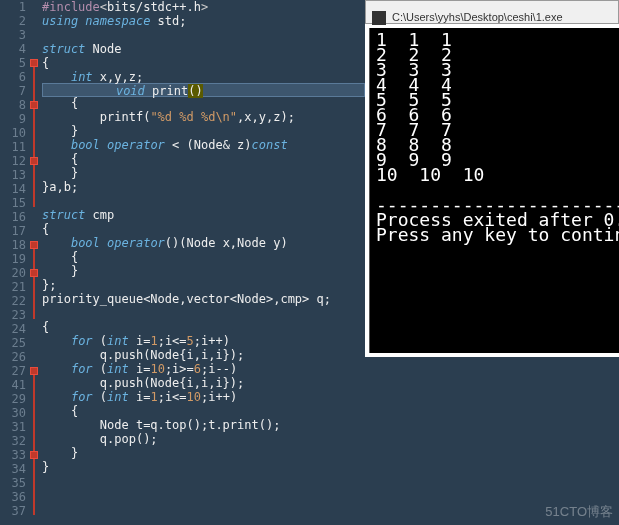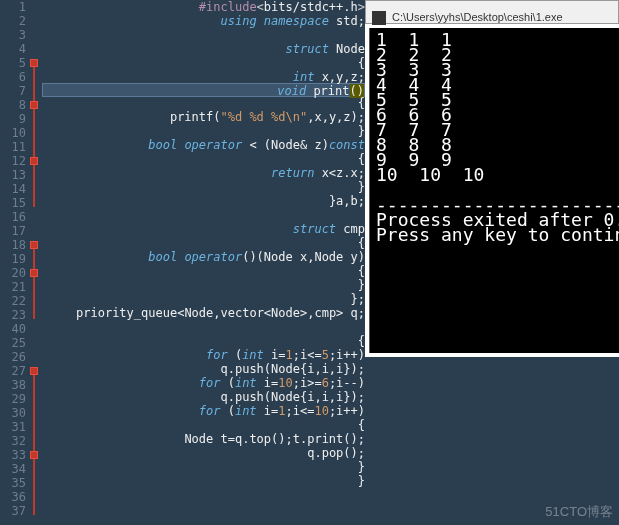--- a/index.html
+++ b/index.html
@@ -25,21 +25,21 @@
   position: absolute; left: 30px; top: 0; width: 10px; height: 100%;
 }
 .fold-mark {
   position: absolute; left: 0; width: 8px; height: 8px;
   background: #c0392b; border: 1px solid #e74c3c;
 }
 .fold-line {
   position: absolute; left: 3px; width: 2px; background: #c0392b;
 }
 .code {
-  position: absolute; left: 42px; top: 0; right: 0; text-align: right;
+  position: absolute; left: 42px; top: 0; right: 0;
 }
 .code .ln { height: 14px; line-height: 14px; white-space: pre; color: #eee; }
 .code .ln.hl { background: #3d566e; border: 1px solid #5a7a99; margin: -1px 0; padding-left: 44px; }
 .kw { color: #6bb3e0; font-style: italic; }
 .str { color: #d19a66; }
 .op { color: #ccc; }
 .pp { color: #b48ead; }
 .num { color: #d19a66; }
 .brace-hl { background: #5a5a00; }
 
@@ -87,25 +87,25 @@
       <div>14</div>
       <div>15</div>
       <div>16</div>
       <div>17</div>
       <div>18</div>
       <div>19</div>
       <div>20</div>
       <div>21</div>
       <div>22</div>
       <div>23</div>
-      <div>40</div>
+      <div>24</div>
       <div>25</div>
       <div>26</div>
       <div>27</div>
-      <div>38</div>
+      <div>41</div>
       <div>29</div>
       <div>30</div>
       <div>31</div>
       <div>32</div>
       <div>33</div>
       <div>34</div>
       <div>35</div>
       <div>36</div>
       <div>37</div>
     </div>
@@ -131,21 +131,20 @@
       <div class="ln"></div>
       <div class="ln"><span class="kw">struct</span><span> Node</span></div>
       <div class="ln"><span>{</span></div>
       <div class="ln"><span>    </span><span class="kw">int</span><span> x,y,z;</span></div>
       <div class="ln hl"><span>    </span><span class="kw">void</span><span> print</span><span class="brace-hl">(</span><span class="brace-hl">)</span></div>
       <div class="ln"><span>    {</span></div>
       <div class="ln"><span>        printf(</span><span class="str">"%d %d %d\n"</span><span>,x,y,z);</span></div>
       <div class="ln"><span>    }</span></div>
       <div class="ln"><span>    </span><span class="kw">bool</span><span> </span><span class="kw">operator</span><span> &lt; (Node&amp; z)</span><span class="kw">const</span></div>
       <div class="ln"><span>    {</span></div>
-      <div class="ln"><span>        </span><span class="kw">return</span><span> x&lt;z.x;</span></div>
       <div class="ln"><span>    }</span></div>
       <div class="ln"><span>}a,b;</span></div>
       <div class="ln"></div>
       <div class="ln"><span class="kw">struct</span><span> cmp</span></div>
       <div class="ln"><span>{</span></div>
       <div class="ln"><span>    </span><span class="kw">bool</span><span> </span><span class="kw">operator</span><span>()(Node x,Node y)</span></div>
       <div class="ln"><span>    {</span></div>
       <div class="ln"><span>    }</span></div>
       <div class="ln"><span>};</span></div>
       <div class="ln"><span>priority_queue&lt;Node,vector&lt;Node&gt;,cmp&gt; q;</span></div>

